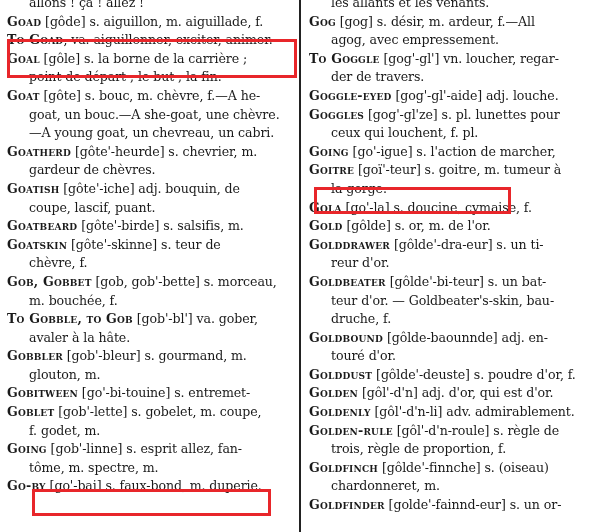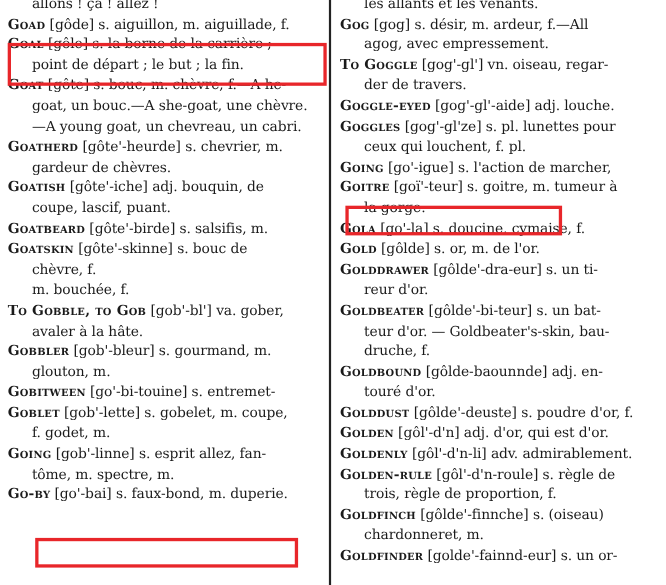--- a/index.html
+++ b/index.html
@@ -32,50 +32,52 @@
     .hl2 { left: 314px; top: 187px; width: 197px; height: 27px; }
     .hl3 { left: 32px; top: 489px; width: 239px; height: 27px; }
   </style>
 </head>
 <body>
 
 <div class="page">
   <div class="col left" id="col-left">
       <div class="line indent"><span>allons ! çà ! allez !</span></div>
       <div class="line"><span class="hw">Goad</span><span> [gôde] s. aiguillon, m. aiguillade, f.</span></div>
+      <div class="line"><span class="hw">To Goad</span><span>, va. aiguillonner, exciter, animer.</span></div>
       <div class="line"><span class="hw">Goal</span><span> [gôle] s. la borne de la carrière ;</span></div>
       <div class="line indent"><span>point de départ ; le but ; la fin.</span></div>
       <div class="line"><span class="hw">Goat</span><span> [gôte] s. bouc, m. chèvre, f.—A he-</span></div>
       <div class="line indent"><span>goat, un bouc.—A she-goat, une chèvre.</span></div>
       <div class="line indent"><span>—A young goat, un chevreau, un cabri.</span></div>
       <div class="line"><span class="hw">Goatherd</span><span> [gôte'-heurde] s. chevrier, m.</span></div>
       <div class="line indent"><span>gardeur de chèvres.</span></div>
       <div class="line"><span class="hw">Goatish</span><span> [gôte'-iche] adj. bouquin, de</span></div>
       <div class="line indent"><span>coupe, lascif, puant.</span></div>
       <div class="line"><span class="hw">Goatbeard</span><span> [gôte'-birde] s. salsifis, m.</span></div>
-      <div class="line"><span class="hw">Goatskin</span><span> [gôte'-skinne] s. bouc de</span></div>
+      <div class="line"><span class="hw">Goatskin</span><span> [gôte'-skinne] s. teur de</span></div>
       <div class="line indent"><span>chèvre, f.</span></div>
+      <div class="line"><span class="hw">Gob, Gobbet</span><span> [gob, gob'-bette] s. morceau,</span></div>
       <div class="line indent"><span>m. bouchée, f.</span></div>
       <div class="line"><span class="hw">To Gobble, to Gob</span><span> [gob'-bl'] va. gober,</span></div>
       <div class="line indent"><span>avaler à la hâte.</span></div>
       <div class="line"><span class="hw">Gobbler</span><span> [gob'-bleur] s. gourmand, m.</span></div>
       <div class="line indent"><span>glouton, m.</span></div>
       <div class="line"><span class="hw">Gobitween</span><span> [go'-bi-touine] s. entremet-</span></div>
       <div class="line"><span class="hw">Goblet</span><span> [gob'-lette] s. gobelet, m. coupe,</span></div>
       <div class="line indent"><span>f. godet, m.</span></div>
       <div class="line"><span class="hw">Going</span><span> [gob'-linne] s. esprit allez, fan-</span></div>
       <div class="line indent"><span>tôme, m. spectre, m.</span></div>
       <div class="line"><span class="hw">Go-by</span><span> [go'-bai] s. faux-bond, m. duperie.</span></div>
     </div>
   <div class="divider"></div>
   <div class="col right" id="col-right">
       <div class="line indent"><span>les allants et les venants.</span></div>
       <div class="line"><span class="hw">Gog</span><span> [gog] s. désir, m. ardeur, f.—All</span></div>
       <div class="line indent"><span>agog, avec empressement.</span></div>
-      <div class="line"><span class="hw">To Goggle</span><span> [gog'-gl'] vn. oiseau, regar-</span></div>
+      <div class="line"><span class="hw">To Goggle</span><span> [gog'-gl'] vn. loucher, regar-</span></div>
       <div class="line indent"><span>der de travers.</span></div>
       <div class="line"><span class="hw">Goggle-eyed</span><span> [gog'-gl'-aide] adj. louche.</span></div>
       <div class="line"><span class="hw">Goggles</span><span> [gog'-gl'ze] s. pl. lunettes pour</span></div>
       <div class="line indent"><span>ceux qui louchent, f. pl.</span></div>
       <div class="line"><span class="hw">Going</span><span> [go'-igue] s. l'action de marcher,</span></div>
       <div class="line"><span class="hw">Goitre</span><span> [goï'-teur] s. goitre, m. tumeur à</span></div>
       <div class="line indent"><span>la gorge.</span></div>
       <div class="line"><span class="hw">Gola</span><span> [go'-la] s. doucine, cymaise, f.</span></div>
       <div class="line"><span class="hw">Gold</span><span> [gôlde] s. or, m. de l'or.</span></div>
       <div class="line"><span class="hw">Golddrawer</span><span> [gôlde'-dra-eur] s. un ti-</span></div>

